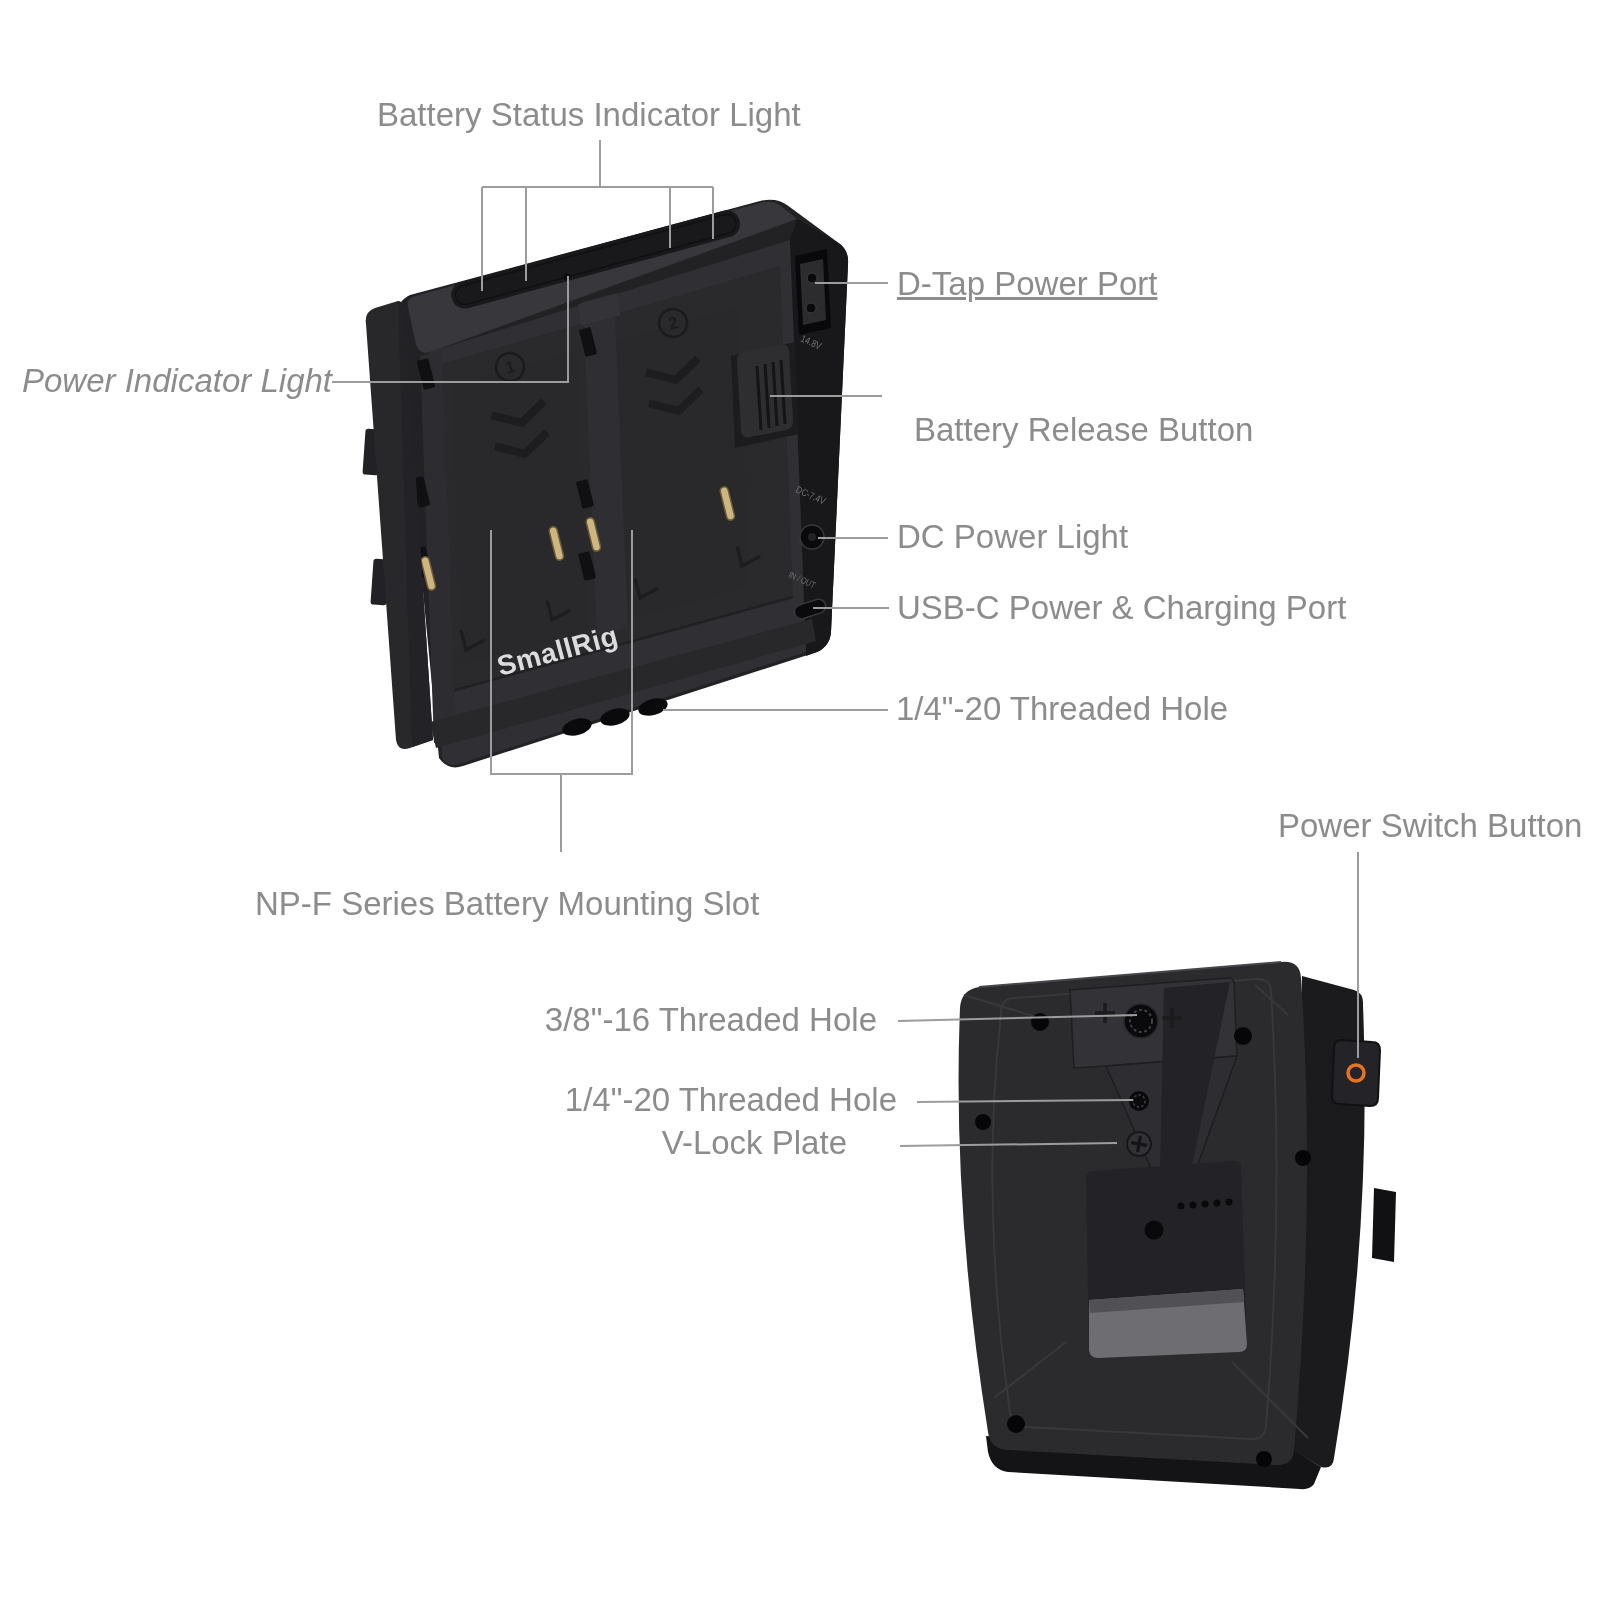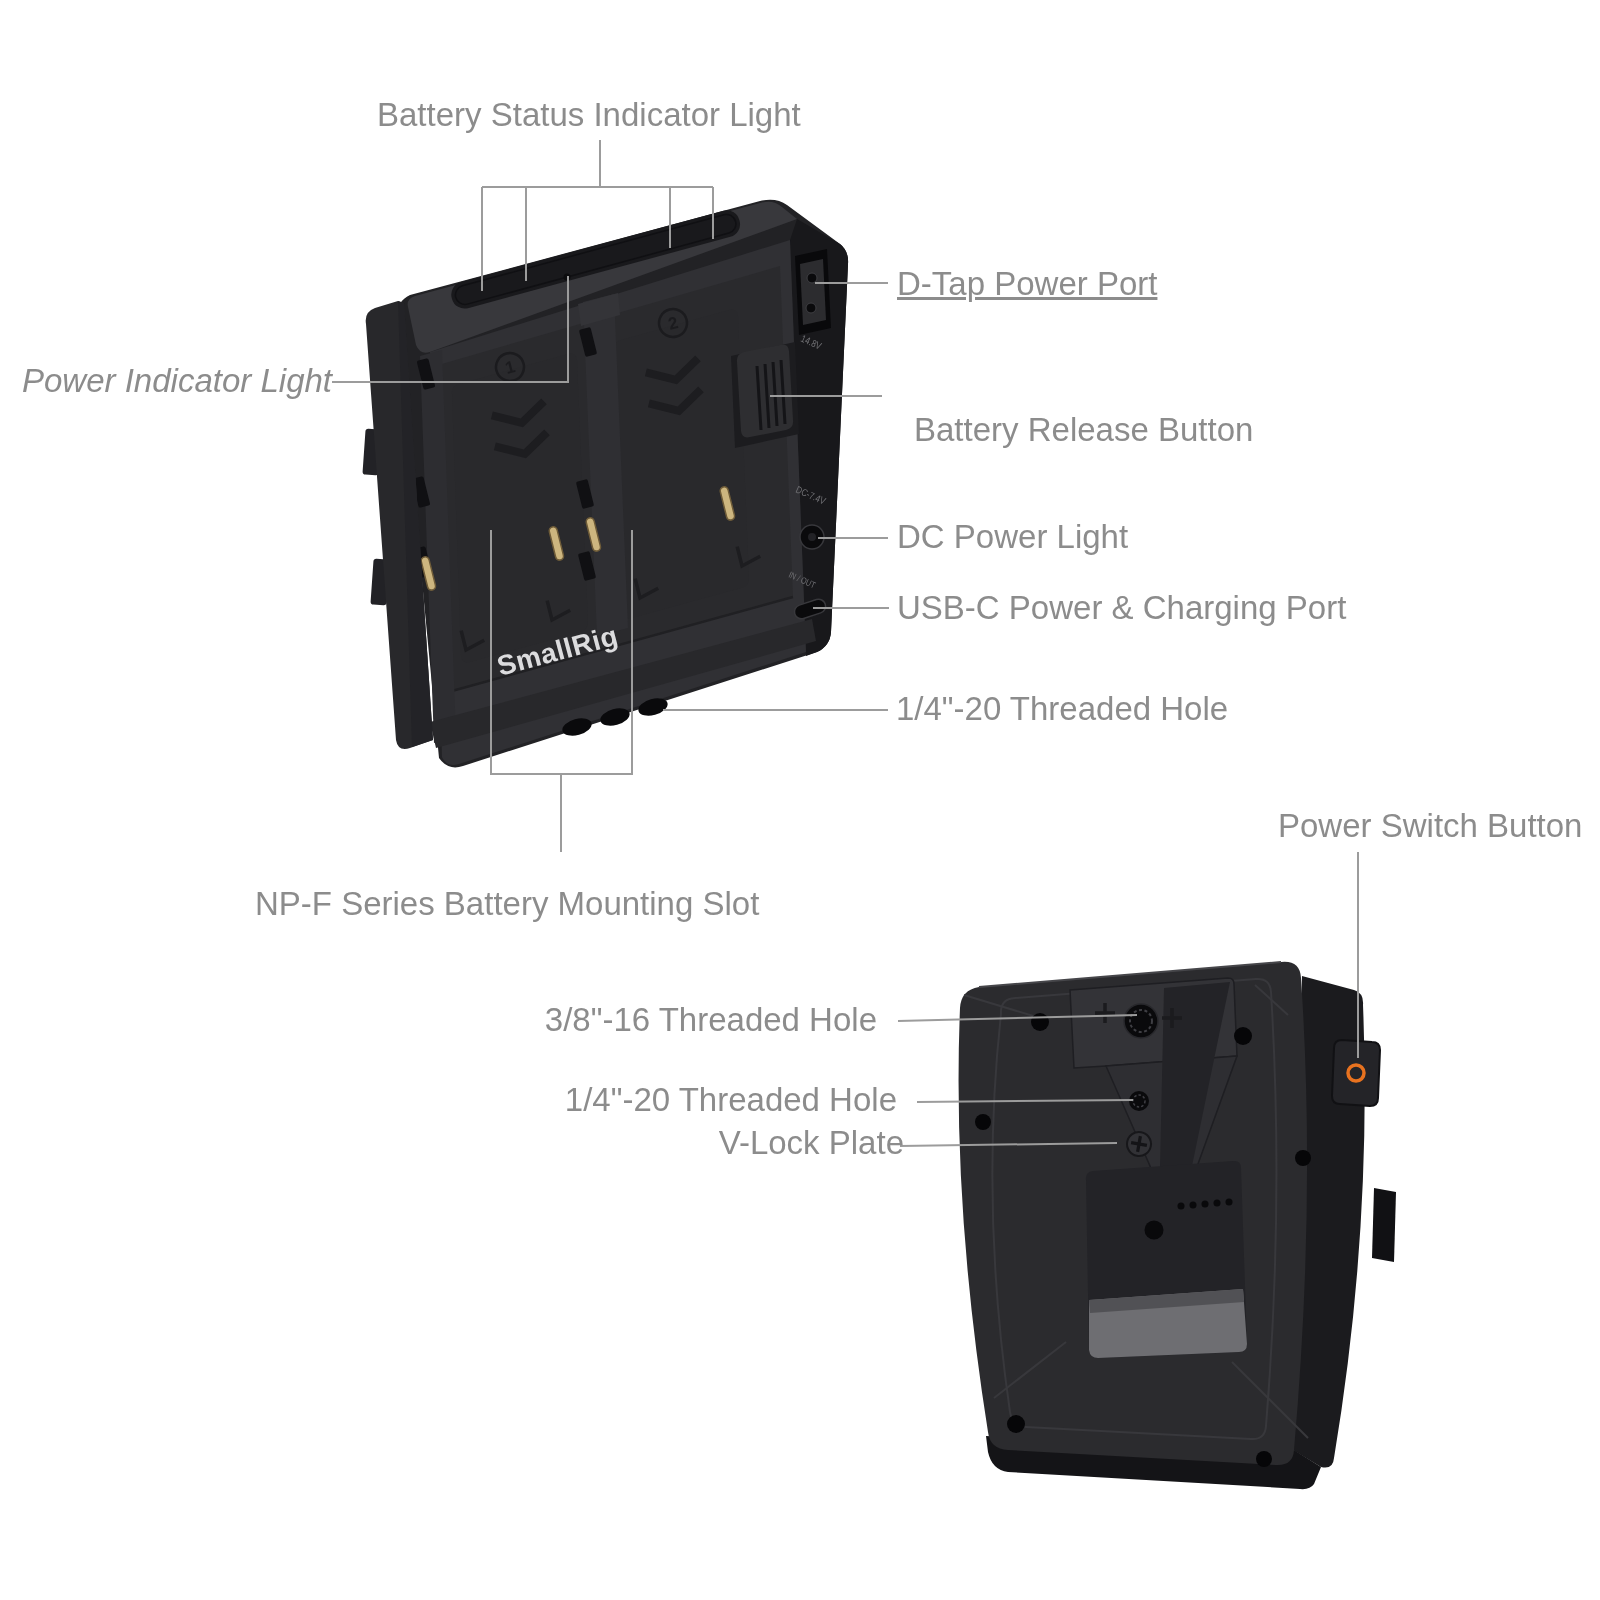--- a/index.html
+++ b/index.html
@@ -236,15 +236,15 @@
 <div class="lbl" style="left:22px;top:364px;font-style:italic;">Power Indicator Light</div>
 <div class="lbl" style="left:897px;top:267px;text-decoration:underline;">D-Tap Power Port</div>
 <div class="lbl" style="left:914px;top:380px;margin-top:33px;">Battery Release Button</div>
 <div class="lbl" style="left:897px;top:520px;">DC Power Light</div>
 <div class="lbl" style="left:897px;top:591px;">USB-C Power &amp; Charging Port</div>
 <div class="lbl" style="left:896px;top:692px;">1/4"-20 Threaded Hole</div>
 <div class="lbl" style="left:255px;top:887px;">NP-F Series Battery Mounting Slot</div>
 <div class="lbl" style="left:1278px;top:809px;">Power Switch Button</div>
 <div class="lbl r" style="right:723px;top:1003px;">3/8"-16 Threaded Hole</div>
 <div class="lbl r" style="right:703px;top:1083px;">1/4"-20 Threaded Hole</div>
-<div class="lbl r" style="right:696px;top:1126px;">V-Lock Plate</div>
+<div class="lbl r" style="right:753px;top:1126px;">V-Lock Plate</div>
 
 </div>
 
 </body></html>

